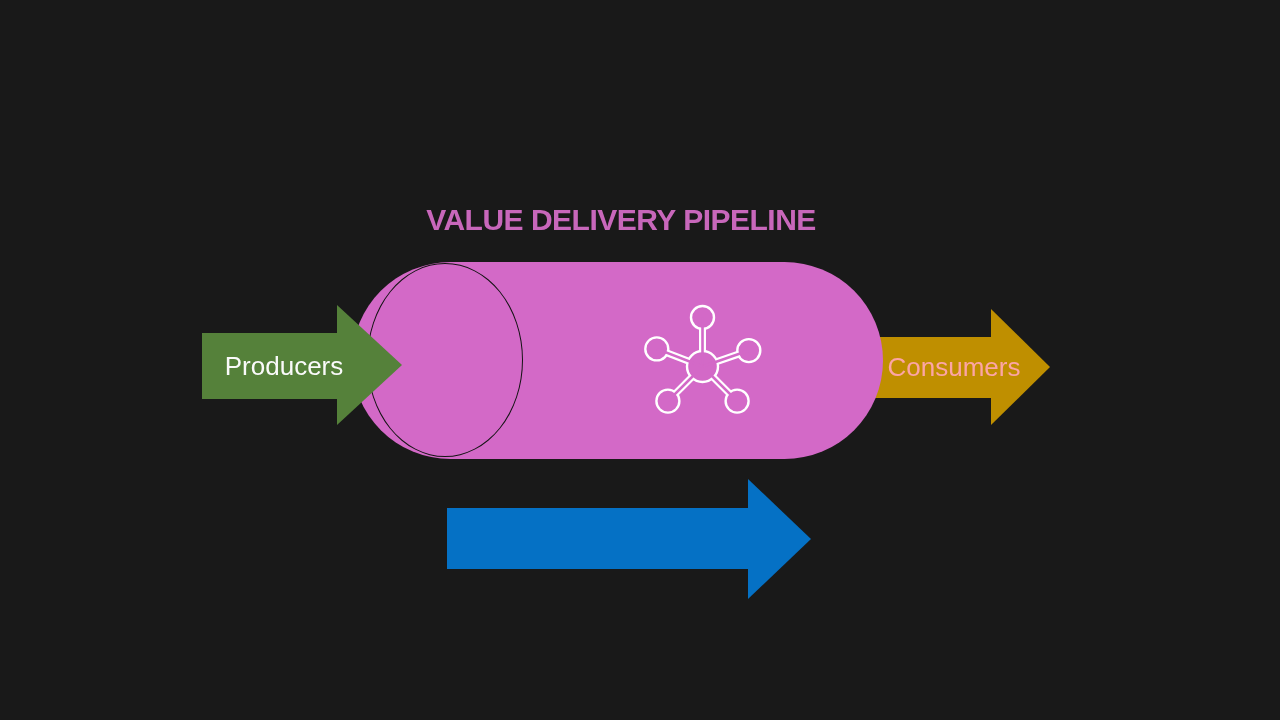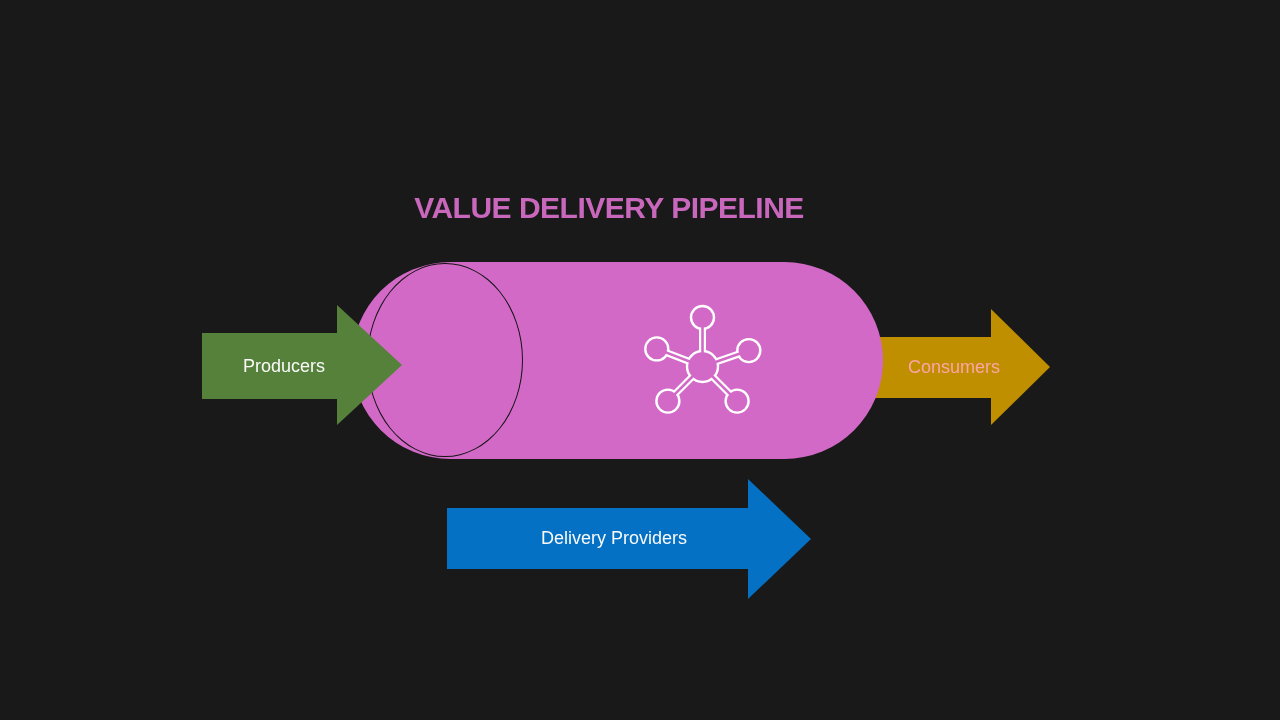--- a/index.html
+++ b/index.html
@@ -12,21 +12,21 @@
     width: 1280px;
     height: 720px;
     overflow: hidden;
     font-family: "Liberation Sans", sans-serif;
   }
   .title {
     position: absolute;
     left: 609px;
     top: 191px;
     transform: translateX(-50%);
-    margin: 0;
+    margin: 12px;
     font-size: 30px;
     font-weight: 700;
     letter-spacing: -0.5px;
     white-space: nowrap;
     z-index: 6;
   }
   .pipe {
     position: absolute;
     left: 352px;
     top: 262px;
@@ -93,21 +93,21 @@
   .delivery-head {
     left: 748px; top: 479px;
     border-top: 60.5px solid transparent;
     border-bottom: 60.5px solid transparent;
     border-left: 63px solid #0571C5;
     z-index: 4;
   }
   .shape-label {
     position: absolute;
     transform: translate(-50%, -50%);
-    font-size: 18px;
+    font-size: 26px;
     white-space: nowrap;
     z-index: 6;
   }
   .producers-label { left: 284px; top: 366px; }
   .consumers-label { left: 954px; top: 367px; }
   .delivery-label  { left: 614px; top: 538px; }
 </style>
 </head>
 <body>
 
@@ -147,15 +147,14 @@
   </svg>
 
   <div class="arrow-body producers-body" style="background: rgb(85, 129, 58);"></div>
   <div class="arrow-head producers-head" style="border-left-color: rgb(85, 129, 58);"></div>
 
   <div class="arrow-body delivery-body" style="background: rgb(5, 113, 197);"></div>
   <div class="arrow-head delivery-head" style="border-left-color: rgb(5, 113, 197);"></div>
 
   <span class="shape-label producers-label" style="color: rgb(250, 250, 250);">Producers</span>
   <span class="shape-label consumers-label" style="color: #fca5a5;">Consumers</span>
-  <span class="shape-label delivery-label" style="color: rgb(250, 250, 250);">Delivery Providers</span>
 
 </div>
 
 </body></html>

